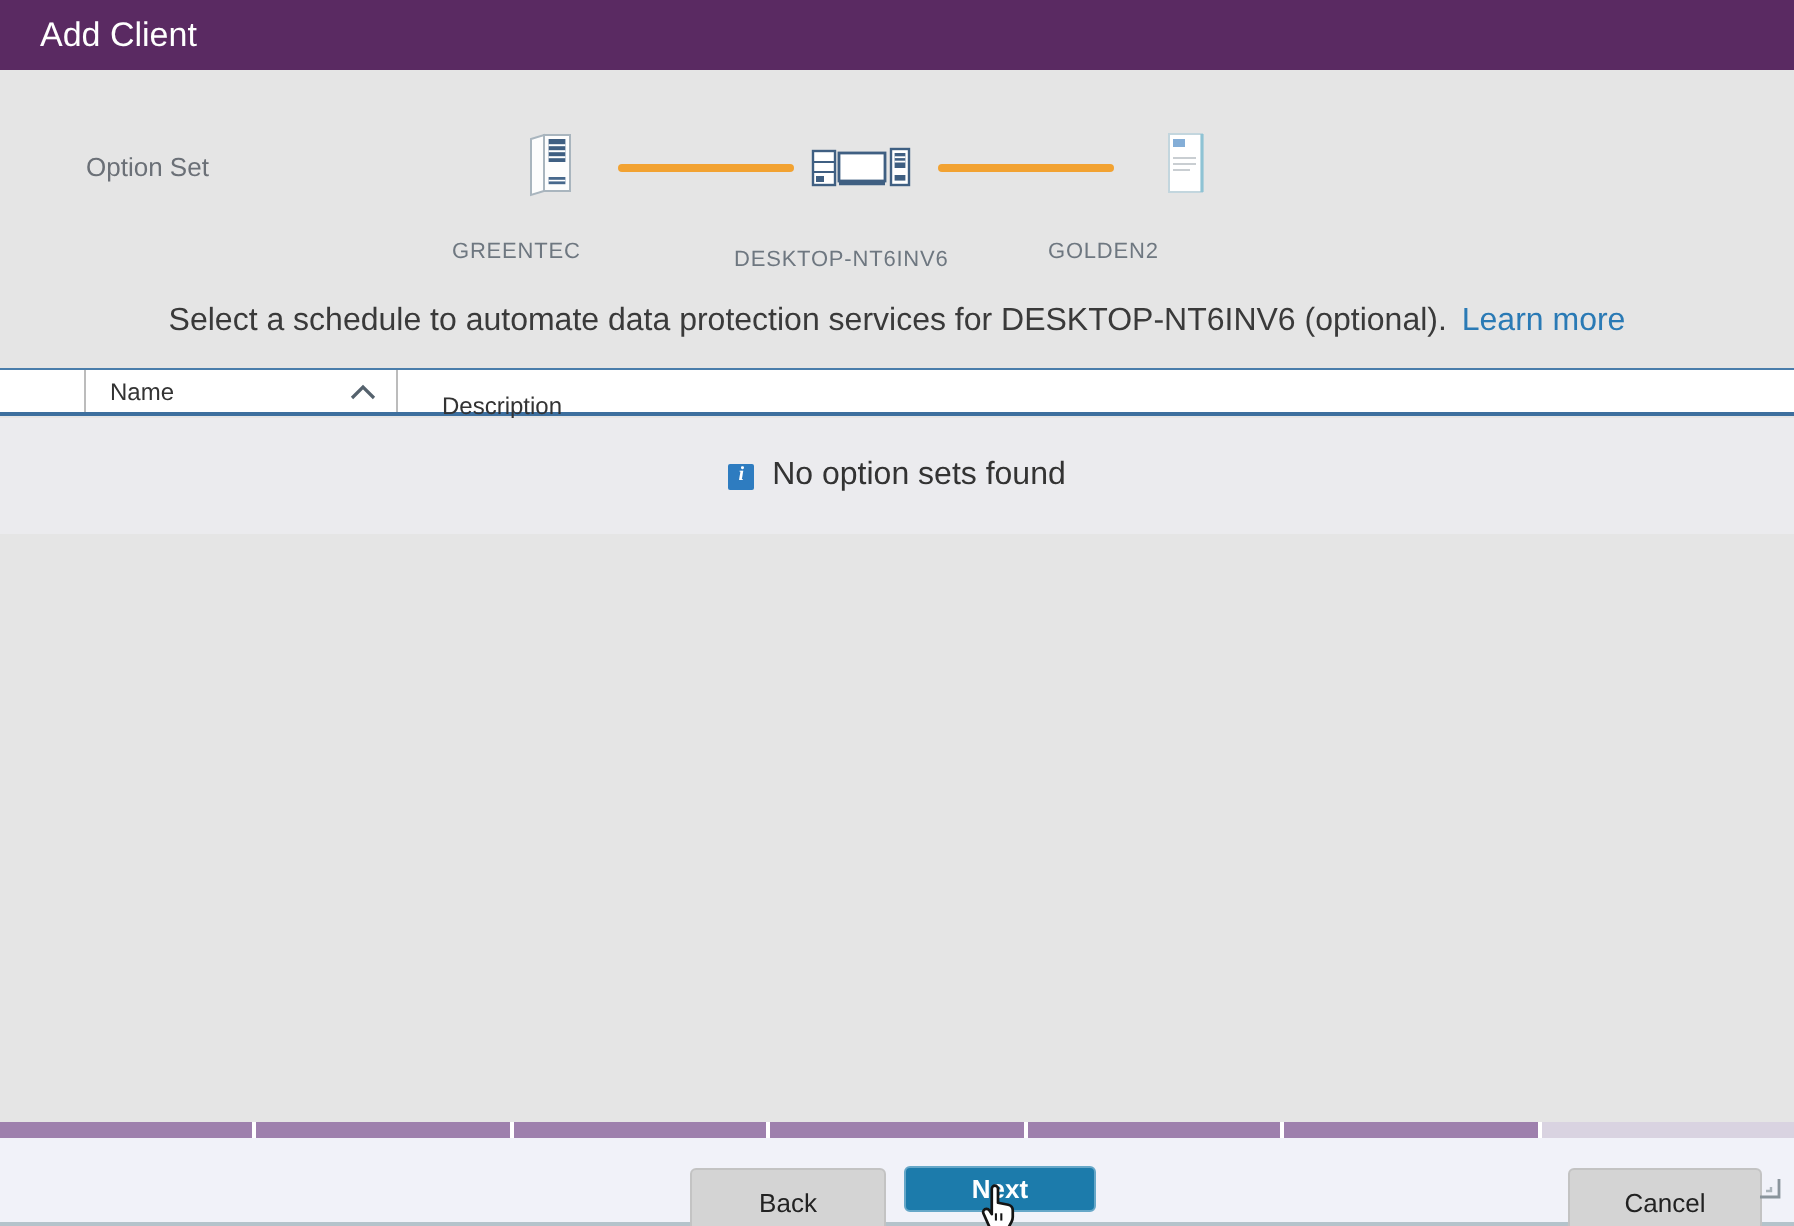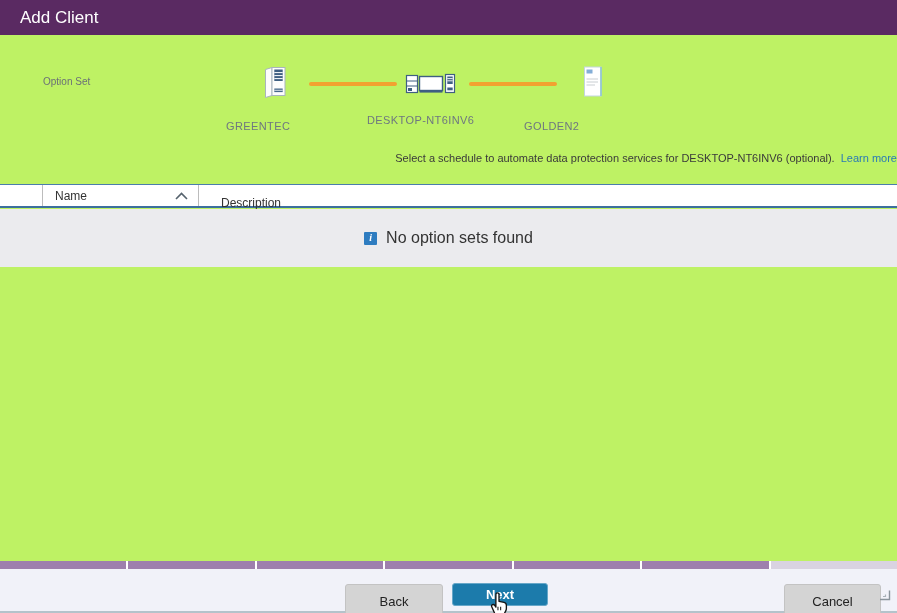--- a/index.html
+++ b/index.html
@@ -12,54 +12,54 @@
     --wizard-done:#9e80ad;
     --wizard-current:#d9d3e1;
     --footer-bg:#f1f2f9;
   }
   *{box-sizing:border-box;margin:0;padding:0;}
   html,body{background:#fff;}
   body{
     font-family:"Liberation Sans", sans-serif;
     width:897px;height:613px;overflow:hidden;position:relative;
   }
-  .app{position:absolute;left:0;top:0;width:897px;height:613px;background:#bef264;}
+  .app{position:absolute;left:0;top:0;width:897px;height:613px;background:#e5e5e5;}
 
   
   .titlebar{
     position:absolute;left:0;top:0;width:897px;height:35px;
     background:var(--titlebar);color:#fff;
     font-size:17px;line-height:35px;padding-left:20px;
   }
 
   
   .option-label{
     position:absolute;left:43px;top:76px;
-    font-size:10px;color:#6b7077;
+    font-size:13px;color:#6b7077;
   }
   .diagram-icon{position:absolute;}
   .icon-server{left:262px;top:65px;}
   .icon-client{left:405px;top:69px;}
   .icon-doc{left:582px;top:65px;}
   .connector{
     position:absolute;top:82px;height:4px;border-radius:2px;
     background:var(--connector-orange);
   }
   .connector.c1{left:309px;width:88px;}
   .connector.c2{left:469px;width:88px;}
   .node-label{
     position:absolute;font-size:11px;color:#6e7780;letter-spacing:.4px;
   }
   .nl-0{left:226px;top:120px;width:100px;}
-  .nl-1{left:367px;top:114px;width:130px;}
+  .nl-1{left:367px;top:124px;width:130px;}
   .nl-2{left:524px;top:120px;width:100px;}
 
   .hint{
     position:absolute;left:0;top:152px;width:897px;
-    text-align:right;font-size:11px;color:#3a3a3a;
+    text-align:center;font-size:16px;color:#3a3a3a;
   }
   .hint a{color:var(--link-blue);text-decoration:none;margin-left:3px;cursor:pointer;}
 
   
   .table-header{
     position:absolute;left:0;top:184px;width:897px;height:24px;
     border-top:1px solid #4a7dab;border-bottom:2px solid var(--table-border-blue);
     display:flex;align-items:stretch;background:#fff;
     font-size:12px;color:#333;justify-content:flex-end;
   }

